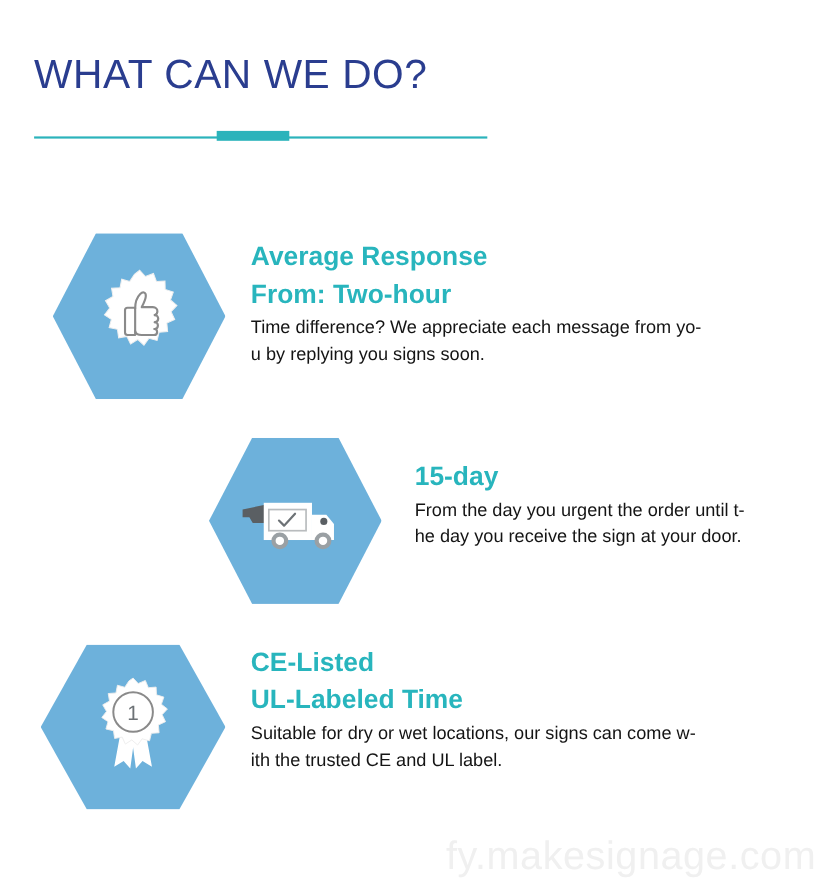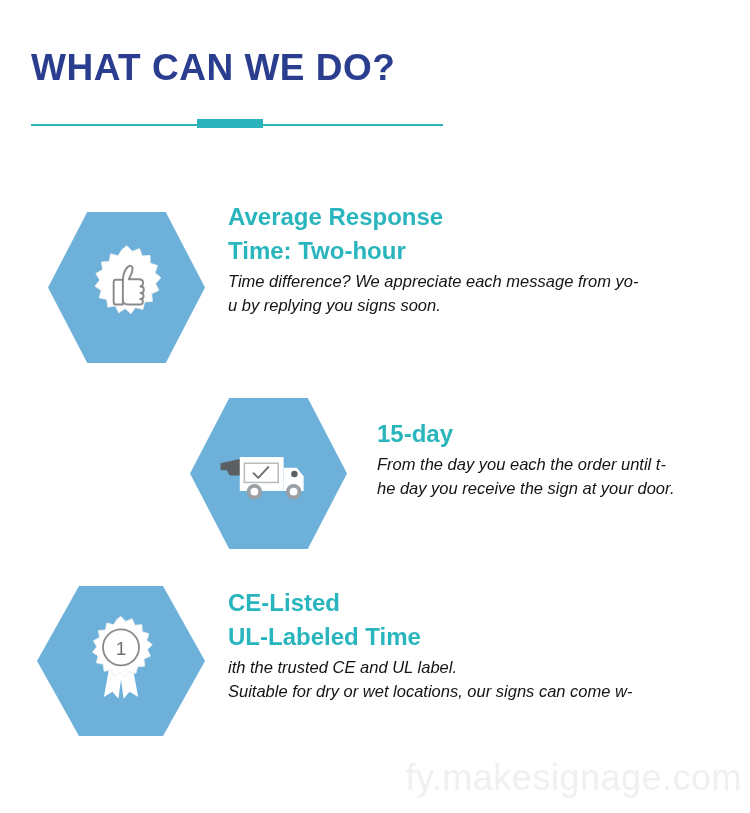--- a/index.html
+++ b/index.html
@@ -14,21 +14,21 @@
     position: relative;
     overflow: hidden;
   }
 
   
   .page-title {
     position: absolute;
     left: 31px;
     top: 47px;
     font-size: 37px;
-    font-weight: bold;
+    font-weight: normal;
     letter-spacing: 0.5px;
     color: #2a3d8f;
     white-space: nowrap;
     text-align: center;
   }
   .divider {
     position: absolute;
     left: 31px;
     top: 124px;
     width: 412px;
@@ -70,21 +70,21 @@
     font-size: 24px;
     line-height: 1.42;
     white-space: nowrap;
   }
   .block-body {
     color: #141414;
     font-size: 16.5px;
     line-height: 1.42;
     margin-top: 2px;
   }
-  .block-body div { white-space: nowrap; font-style: italic; }
+  .block-body div { white-space: nowrap; }
 
   
   .watermark {
     position: absolute;
     left: 0;
     top: 757px;
     width: 750px;
     text-align: right;
     padding-right: 8px;
     box-sizing: border-box;
@@ -114,24 +114,24 @@
             <path d="M64.8 48.3 C67 48.3 68.3 50 68.3 51.8 C68.3 53.6 67 55.2 65 55.4"></path>
             <path d="M64.8 55.4 C66.8 55.4 68 57 68 58.6 C68 60.3 66.8 61.8 64.8 62"></path>
             <path d="M64.5 62 C66.2 62 67.2 63.4 67.2 64.9 C67.2 66.6 66 68 64 68 L52 68 C48.5 68 46 66.5 45.5 64"></path>
             <path d="M45.5 41 L38 41 C36.4 41 35.5 42 35.5 43.5 L35.5 65.5 C35.5 67 36.4 68 38 68 L45.5 68 Z"></path>
           </g>
         </g>
       </svg>
     </div>
   </div>
 
-  <div class="block-text" style="left:228px; top:200px; width:500px;">
+  <div class="block-text" style="left:228px; top:217px; width:500px;">
     <div class="block-heading">
       <div>Average Response</div>
-      <div>Time: Two-hour</div>
+      <div>From: Two-hour</div>
     </div>
     <div class="block-body">
       <div>Time difference? We appreciate each message from yo-</div>
       <div>u by replying you signs soon.</div>
     </div>
   </div>
 </div>
 
 <div class="feature">
 
@@ -155,21 +155,21 @@
         <circle cx="97" cy="73" r="5" fill="#ffffff"></circle>
       </svg>
     </div>
   </div>
 
   <div class="block-text" style="left:377px; top:417px; width:360px;">
     <div class="block-heading">
       <div>15-day</div>
     </div>
     <div class="block-body">
-      <div>From the day you each the order until t-</div>
+      <div>From the day you urgent the order until t-</div>
       <div>he day you receive the sign at your door.</div>
     </div>
   </div>
 </div>
 
 <div class="feature">
 
   <div class="hexagon" style="left:37px; top:586px; width:168px; height:150px;">
     <div class="hex-icon">
       <svg width="86" height="96" viewBox="0 0 100 112" aria-hidden="true">
@@ -183,19 +183,19 @@
       </svg>
     </div>
   </div>
 
   <div class="block-text" style="left:228px; top:586px; width:510px;">
     <div class="block-heading">
       <div>CE-Listed</div>
       <div>UL-Labeled Time</div>
     </div>
     <div class="block-body">
+      <div>Suitable for dry or wet locations, our signs can come w-</div>
       <div>ith the trusted CE and UL label.</div>
-      <div>Suitable for dry or wet locations, our signs can come w-</div>
     </div>
   </div>
 </div>
 
 <div class="watermark">fy.makesignage.com</div>
 
 </body></html>

